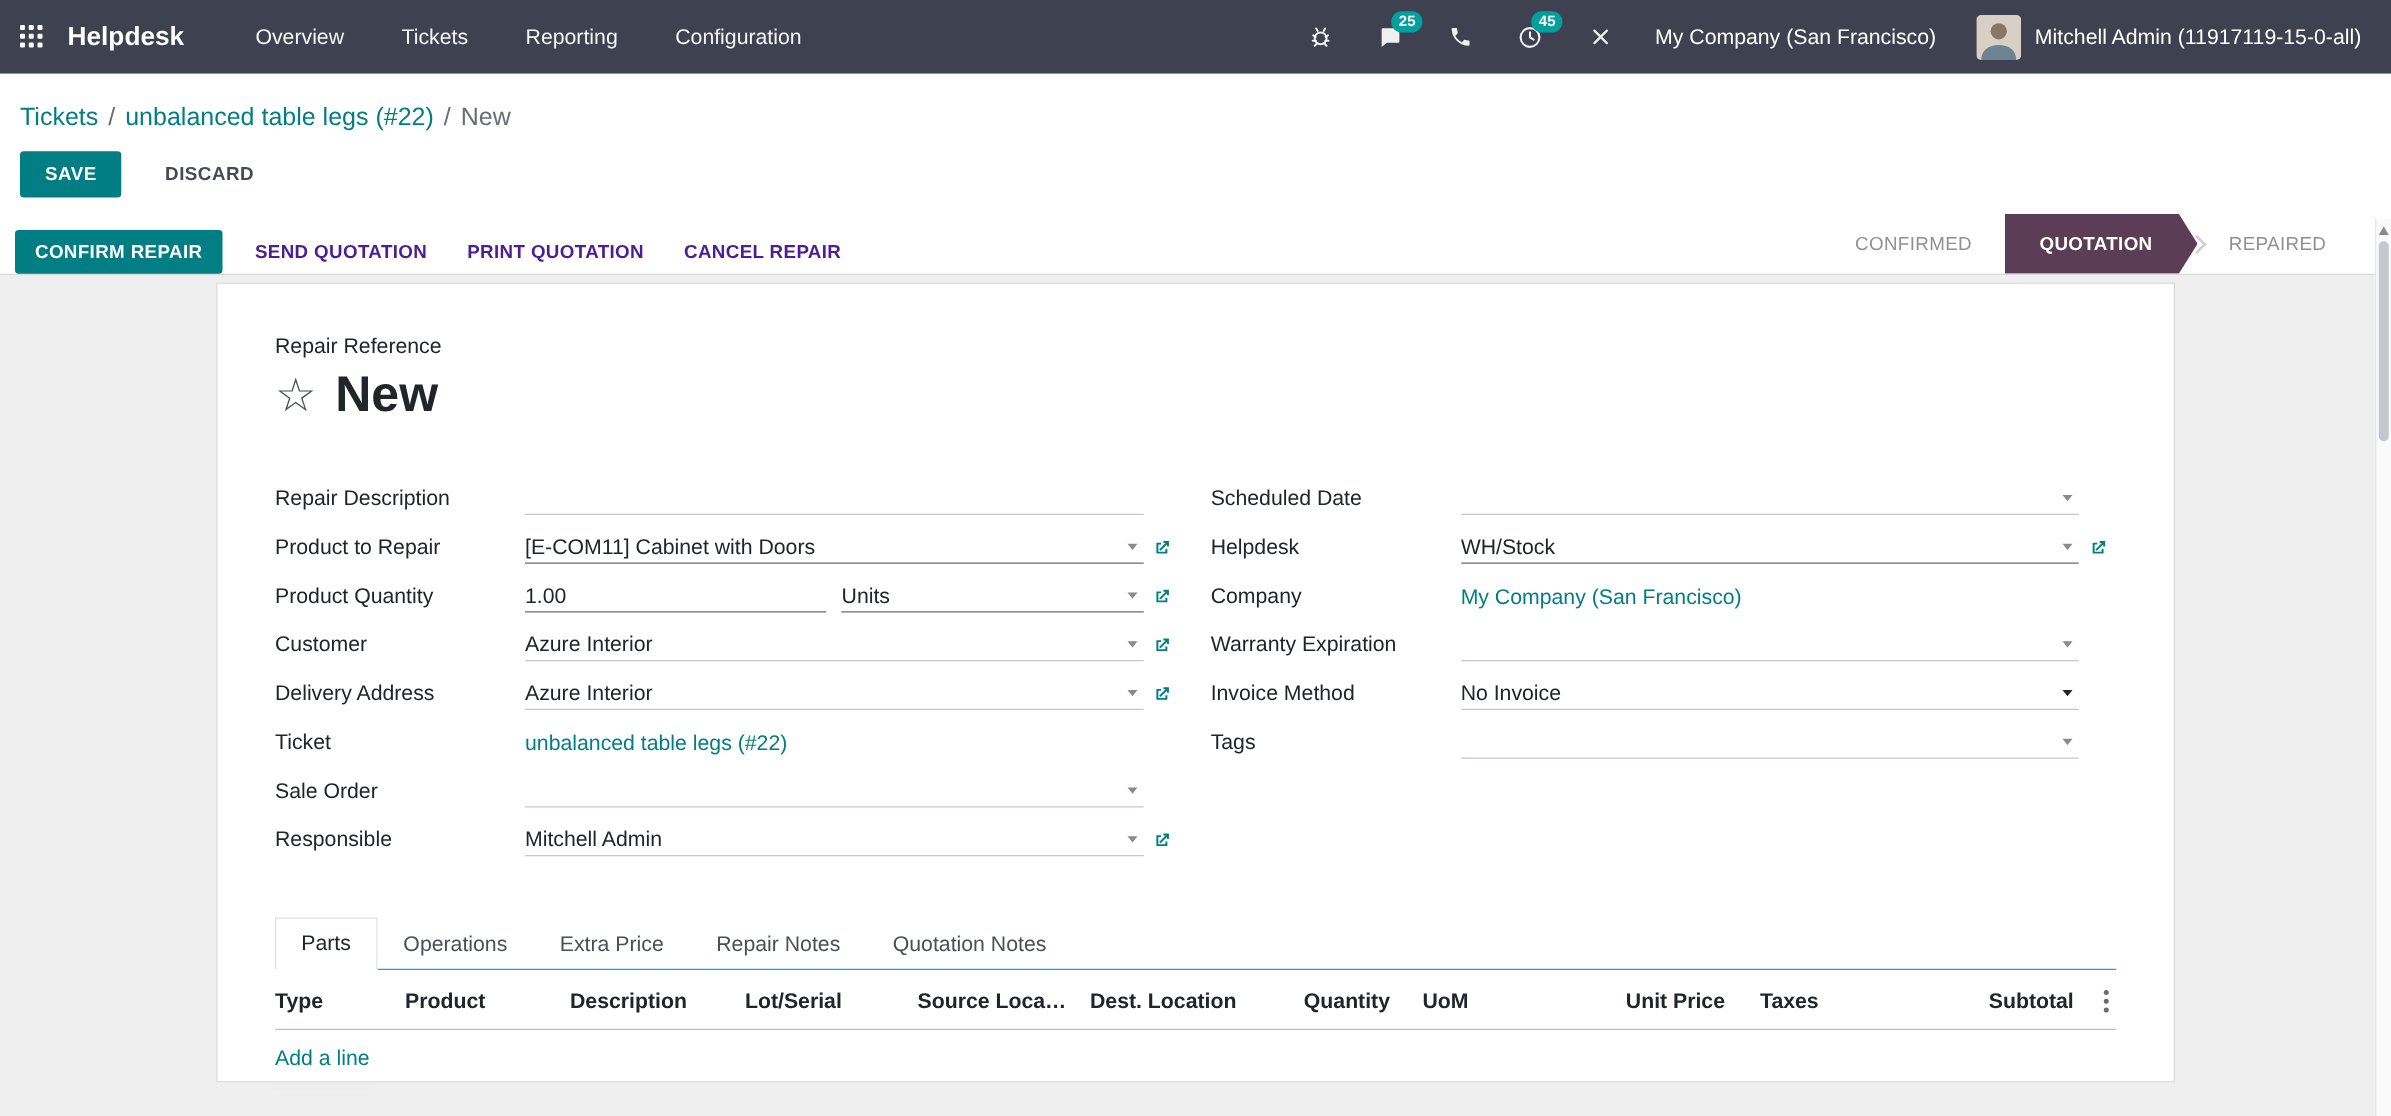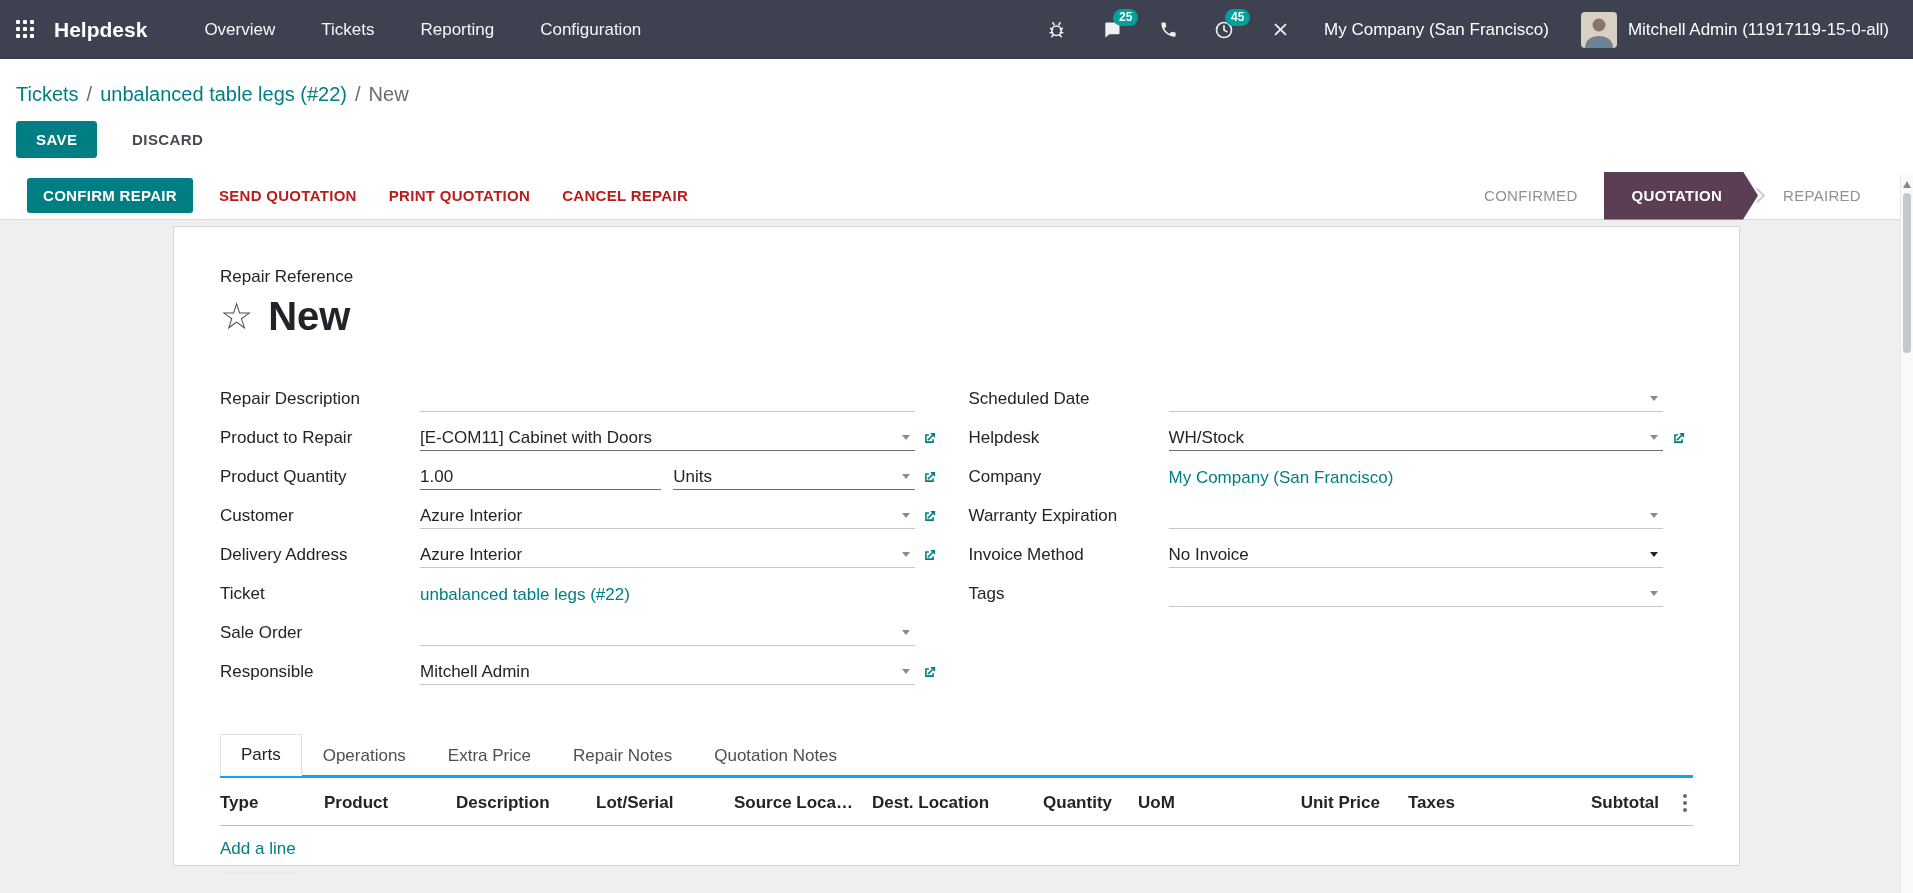--- a/index.html
+++ b/index.html
@@ -25,23 +25,23 @@
   
   .ctrl-panel{background:#fff;padding:20px 16px 14px}
   .breadcrumb{font-size:20px;line-height:30px;margin-bottom:12px;color:#6b6b76}
   .breadcrumb .bc-link{color:#017e84;cursor:pointer}
   .breadcrumb .sep{margin:0 8px;color:#6b6b76}
   .btn{display:inline-block;font-size:15px;font-weight:700;letter-spacing:.4px;padding:9px 19px;border-radius:3px;border:1px solid transparent;cursor:pointer;background:none;font-family:inherit}
   .btn-primary{background:#017e84;color:#fff;border-color:#017e84}
   .btn-plain{color:#454a54;font-weight:600;margin-left:10px}
 
   
-  .action-bar{height:48px;background:#fff;border-bottom:1px solid #d9d9d9;display:flex;align-items:center;justify-content:space-between;padding-left:27px}
+  .action-bar{height:48px;background:#fff;border-bottom:1px solid #d9d9d9;display:flex;align-items:flex-end;justify-content:space-between;padding-left:12px}
   .action-left{display:flex;align-items:center}
-  .btn-action{font-size:15px;font-weight:600;letter-spacing:.3px;color:#b91c1c;padding:9px 16px;background:none;border:none;cursor:pointer;font-family:inherit}
+  .btn-action{font-size:15px;font-weight:600;letter-spacing:.3px;color:#4c1d95;padding:9px 16px;background:none;border:none;cursor:pointer;font-family:inherit}
   .btn-action.filled{background:#017e84;color:#fff;border-radius:3px;margin-right:10px}
   .statusbar{display:flex;align-items:stretch;height:48px;margin-right:26px}
   .stage{display:flex;align-items:center;padding:0 26px;font-size:15px;font-weight:500;letter-spacing:.3px;color:#8f8f99;cursor:pointer}
   .stage.active{background:#5b3d55;color:#fff;font-weight:700;padding:0 36px 0 28px;clip-path:polygon(0 0,calc(100% - 15px) 0,100% 50%,calc(100% - 15px) 100%,0 100%)}
   .stage-sep{width:11px;height:11px;border-top:2px solid #cfcfcf;border-right:2px solid #cfcfcf;transform:rotate(45deg);align-self:center;margin:0 -6px}
 
   
   .content{background:#efefef;height:860px;padding-top:6px}
   .sheet{width:1567px;height:640px;margin:0 auto;background:#fff;border:1px solid #d8d8d8;padding:40px 46px 0}
   .ref-label{font-size:17px;font-weight:500;color:#212529}
@@ -59,21 +59,21 @@
   .fwidget .val{flex:1;line-height:25px;white-space:nowrap;overflow:hidden}
   .val.link{color:#017e84;cursor:pointer}
   .caret{width:0;height:0;border-left:4.5px solid transparent;border-right:4.5px solid transparent;border-top:5px solid #8a8a94;margin:0 5px;flex:0 0 auto}
   .caret.dark{border-top-color:#212529}
   .ext{flex:0 0 30px;width:30px;height:26px;display:flex;align-items:center;justify-content:center;cursor:pointer}
   .ext.spacer{visibility:hidden;cursor:default}
   .pair{flex:1;display:flex;gap:12px}
 
   
   .notebook{margin-top:36px}
-  .tabs{display:flex;border-bottom:3px solid #0ea5e9}
+  .tabs{display:flex;border-bottom:1px solid #0ea5e9}
   .tab{padding:10px 20px;font-size:17px;color:#495057;cursor:pointer;border:1px solid transparent;border-bottom:none;margin-bottom:-1px;background:none;font-family:inherit}
   .tab.active{background:#fff;border-color:#dee2e6;border-bottom:1px solid #fff;color:#212529}
 
   .thead{display:flex;align-items:center;border-bottom:1px solid #bfbfc6;padding:14px 0 11px;font-size:17px;font-weight:600;color:#212529}
   .th{white-space:nowrap;overflow:hidden;flex:0 0 auto}
   .c-type{width:104px}.c-product{width:132px}.c-desc{width:140px}.c-lot{width:138px}
   .c-src{width:138px}.c-dest{width:140px}.c-qty{width:100px;text-align:right}
   .c-uom{width:118px;padding-left:26px}.c-price{width:150px;text-align:right}
   .c-taxes{width:140px;padding-left:28px}.c-sub{flex:1 1 auto;text-align:right}
   .c-kebab{width:34px;display:flex;justify-content:flex-end;align-items:center;cursor:pointer}

